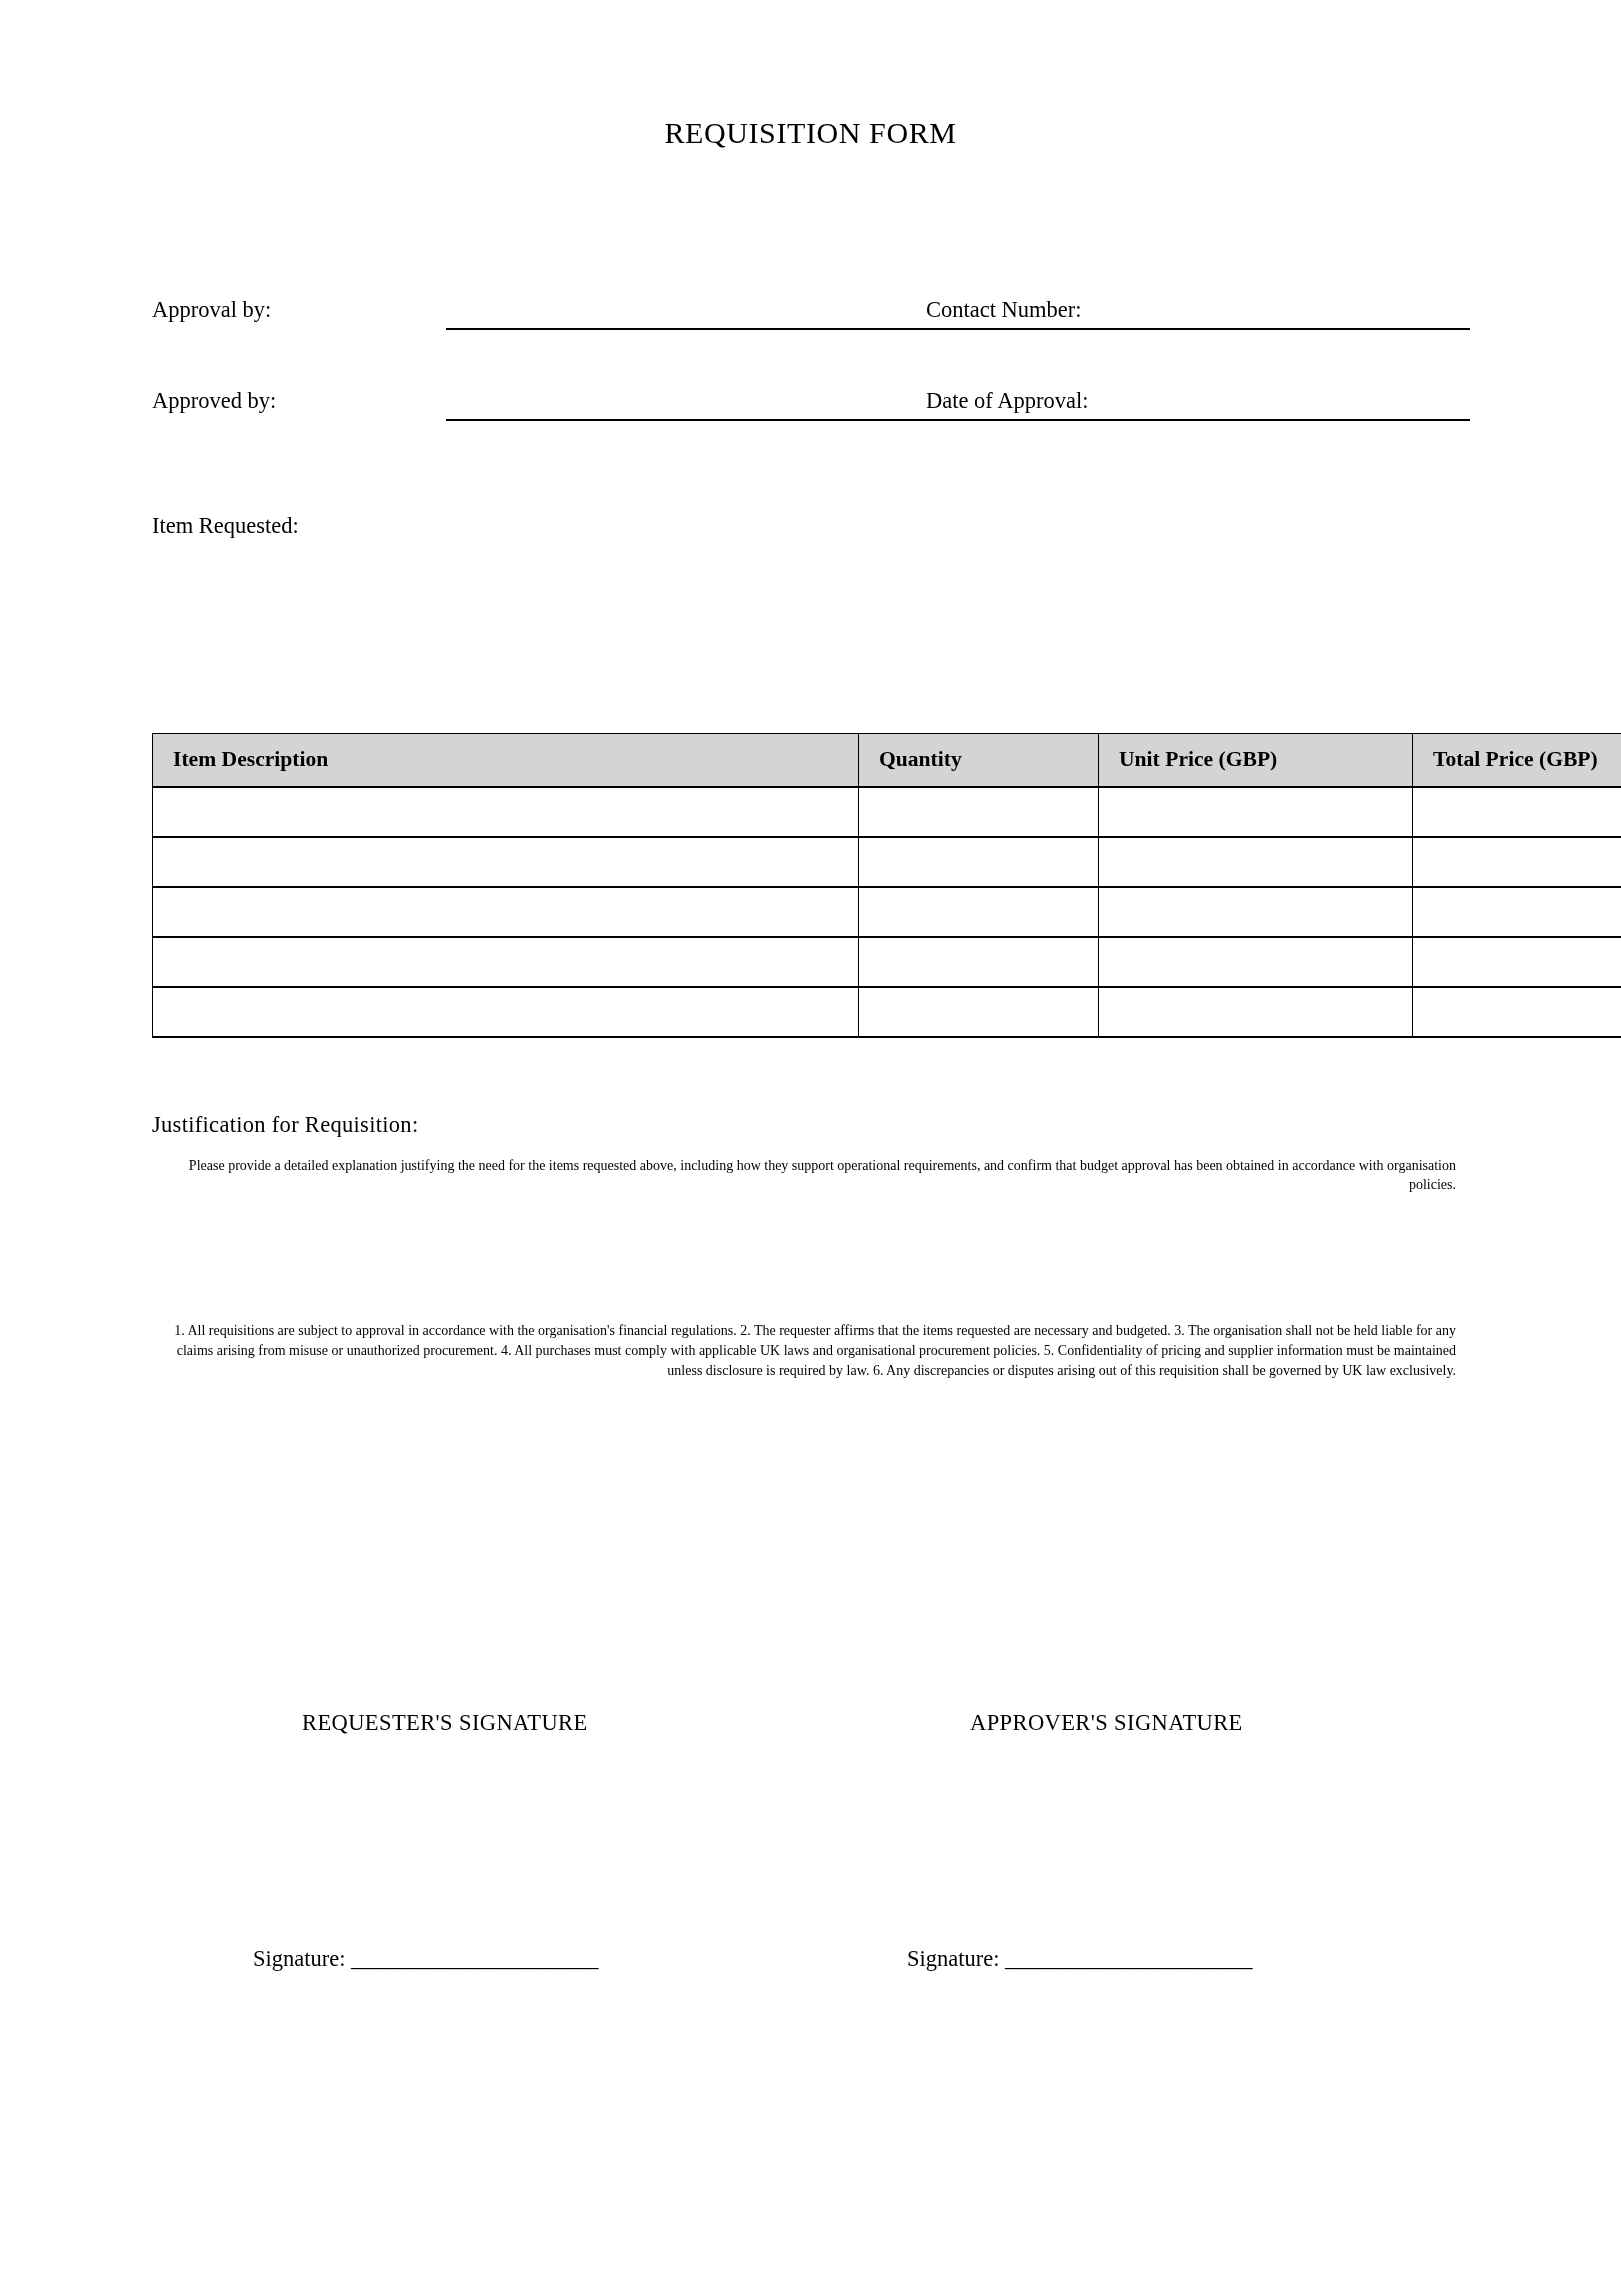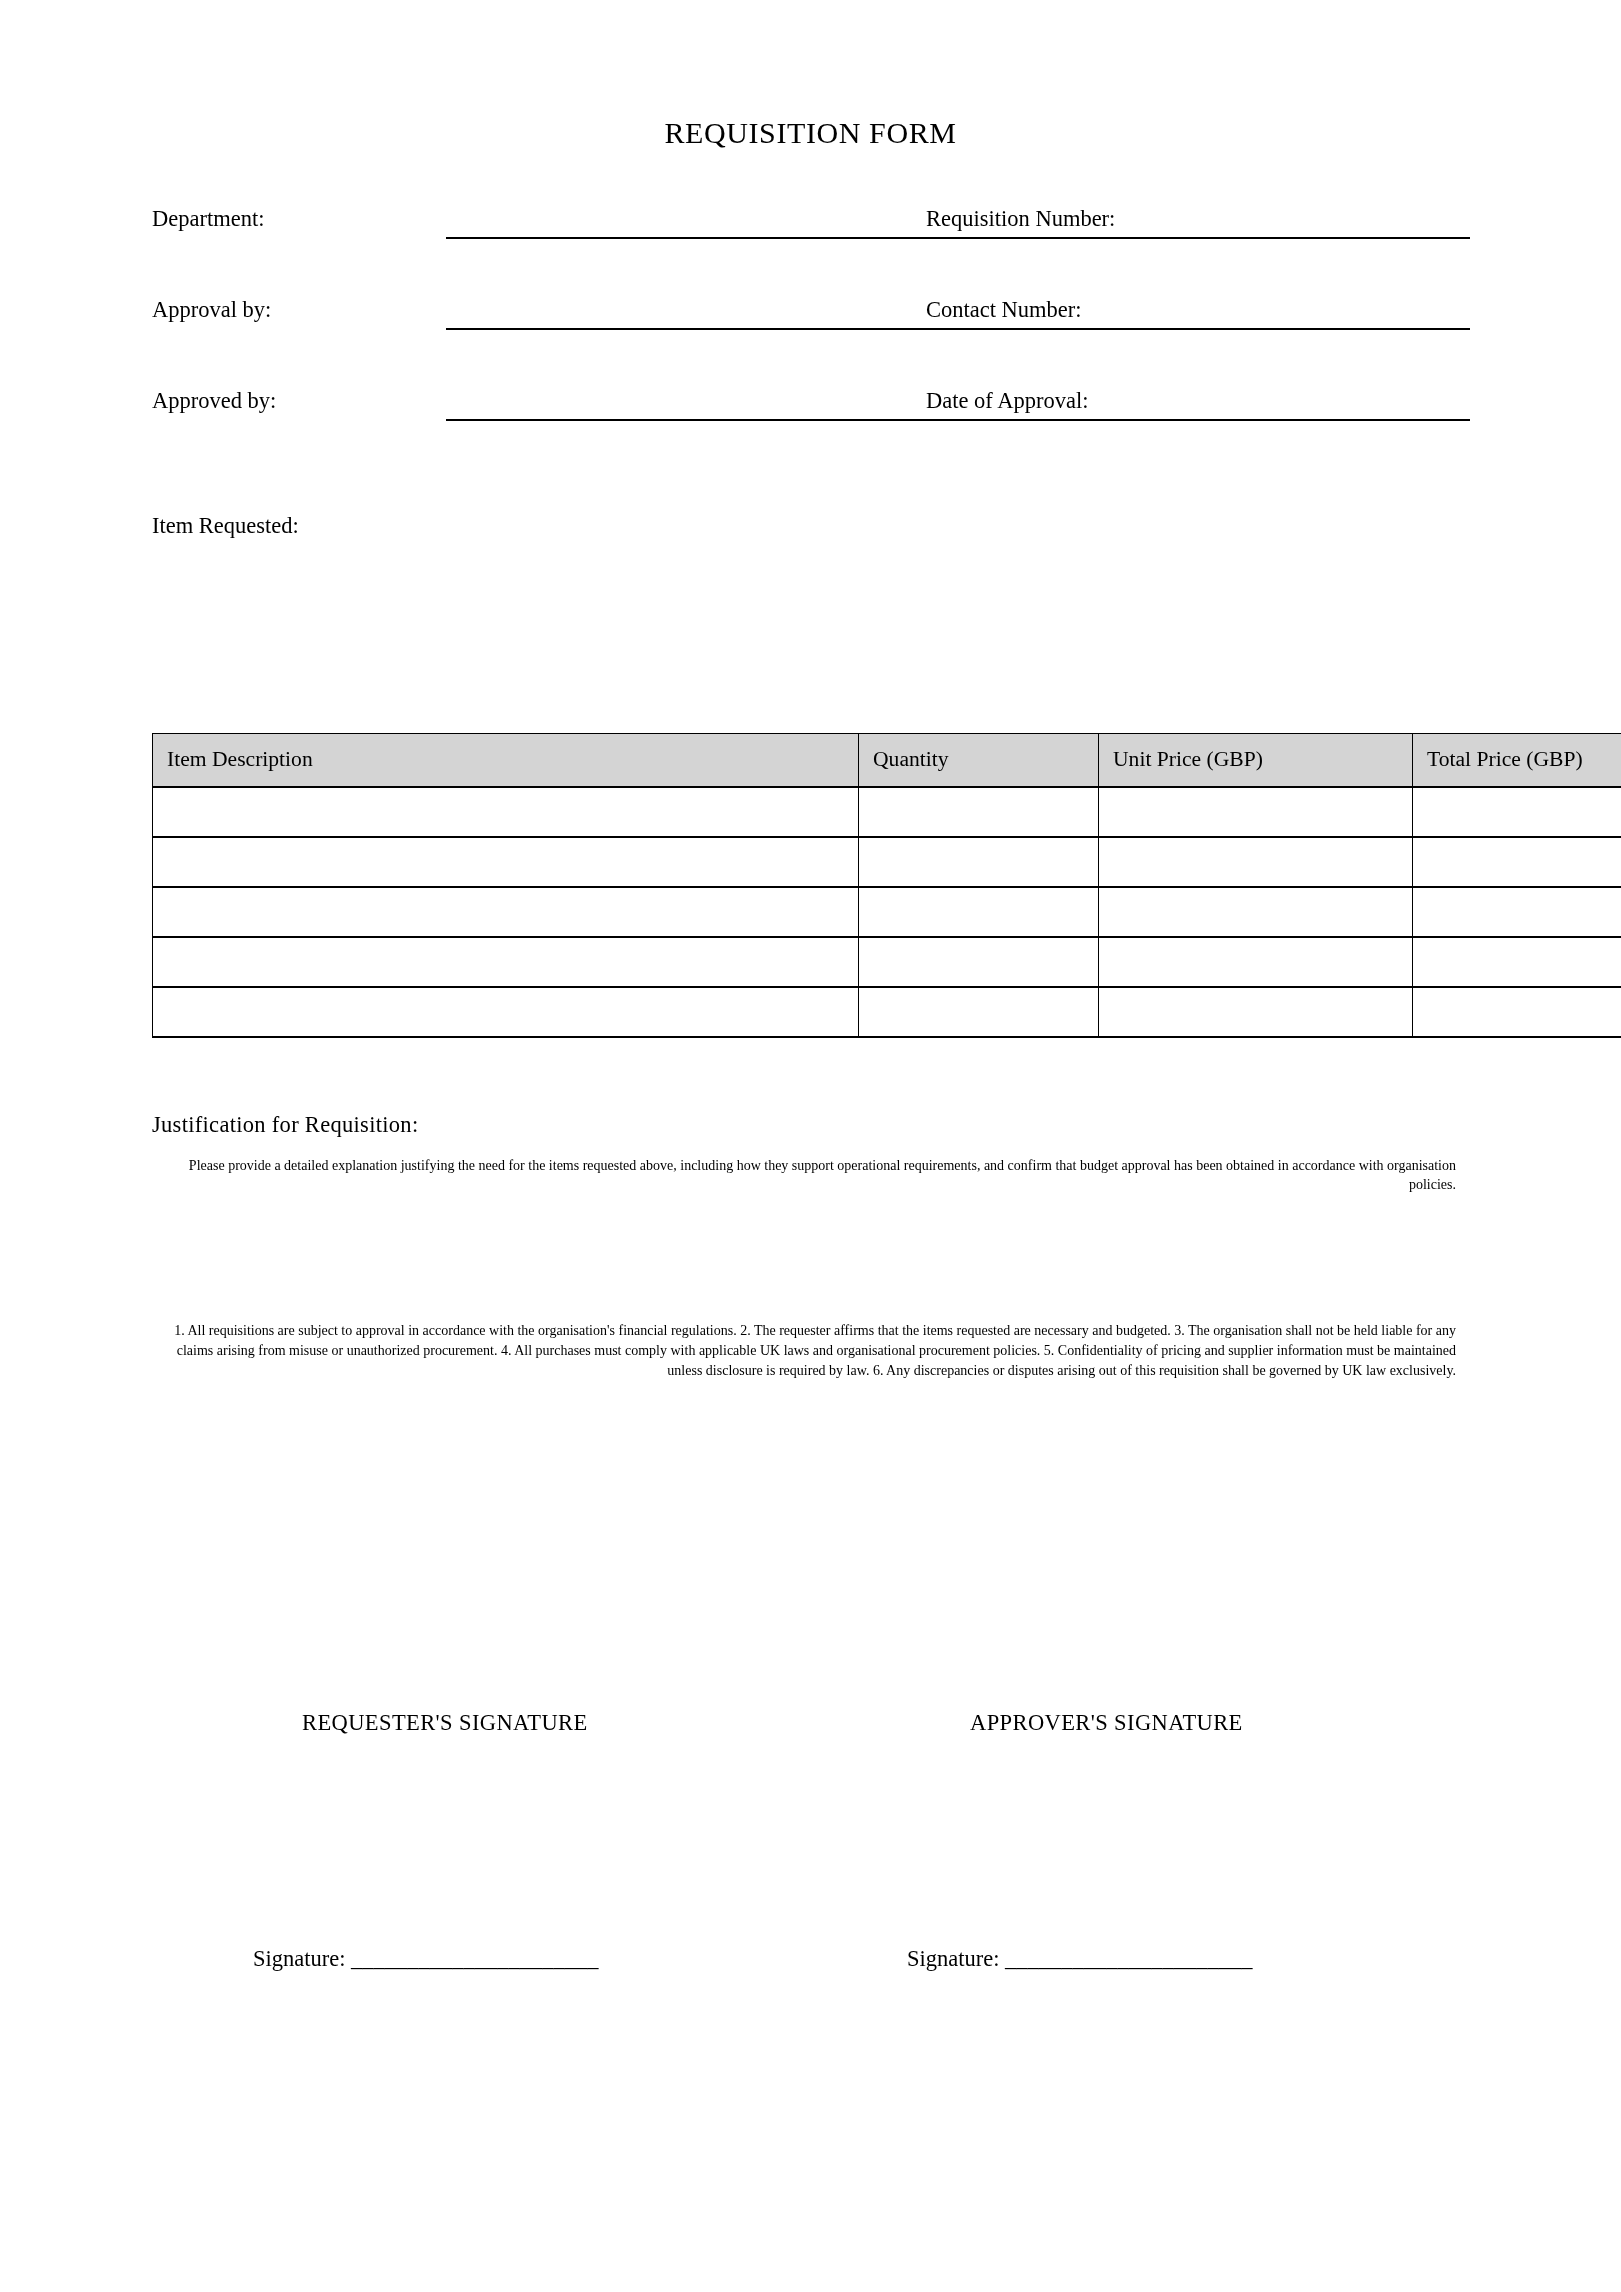--- a/index.html
+++ b/index.html
@@ -77,23 +77,23 @@
     width: 1529px; 
   }
   table.items {
     border-collapse: collapse;
     width: 1529px;
     table-layout: fixed;
   }
   table.items th,
   table.items td {
     border: 1.5px solid #000000;
-    padding: 0 14px;
+    padding: 0 20px;
     font-size: 21.6px;
-    font-weight: normal;
+    font-weight: bold;
     text-align: left;
     vertical-align: middle;
     height: 50px;
     box-sizing: border-box;
     margin-left: 38px;
   }
   table.items thead th {
     background: #d4d4d4;
     height: 53px;
     border-bottom: 2.9px solid #000000;
@@ -148,25 +148,20 @@
   .sig-line.requester { left: 253px; }
   .sig-line.approver  { left: 907px; }
 </style>
 </head>
 <body>
 
 <div id="page">
 
   <div class="doc-title">REQUISITION FORM</div>
 
-  <div class="field-row" style="top:206px;">
-    <span class="lbl-left">Department:</span>
-    <span class="lbl-right">Requisition Number:</span>
-    <span class="rule"></span>
-  </div>
 
   <div class="field-row" style="top:297px;">
     <span class="lbl-left">Approval by:</span>
     <span class="lbl-right">Contact Number:</span>
     <span class="rule"></span>
   </div>
 
   <div class="field-row" style="top:388px;">
     <span class="lbl-left">Approved by:</span>
     <span class="lbl-right">Date of Approval:</span>

